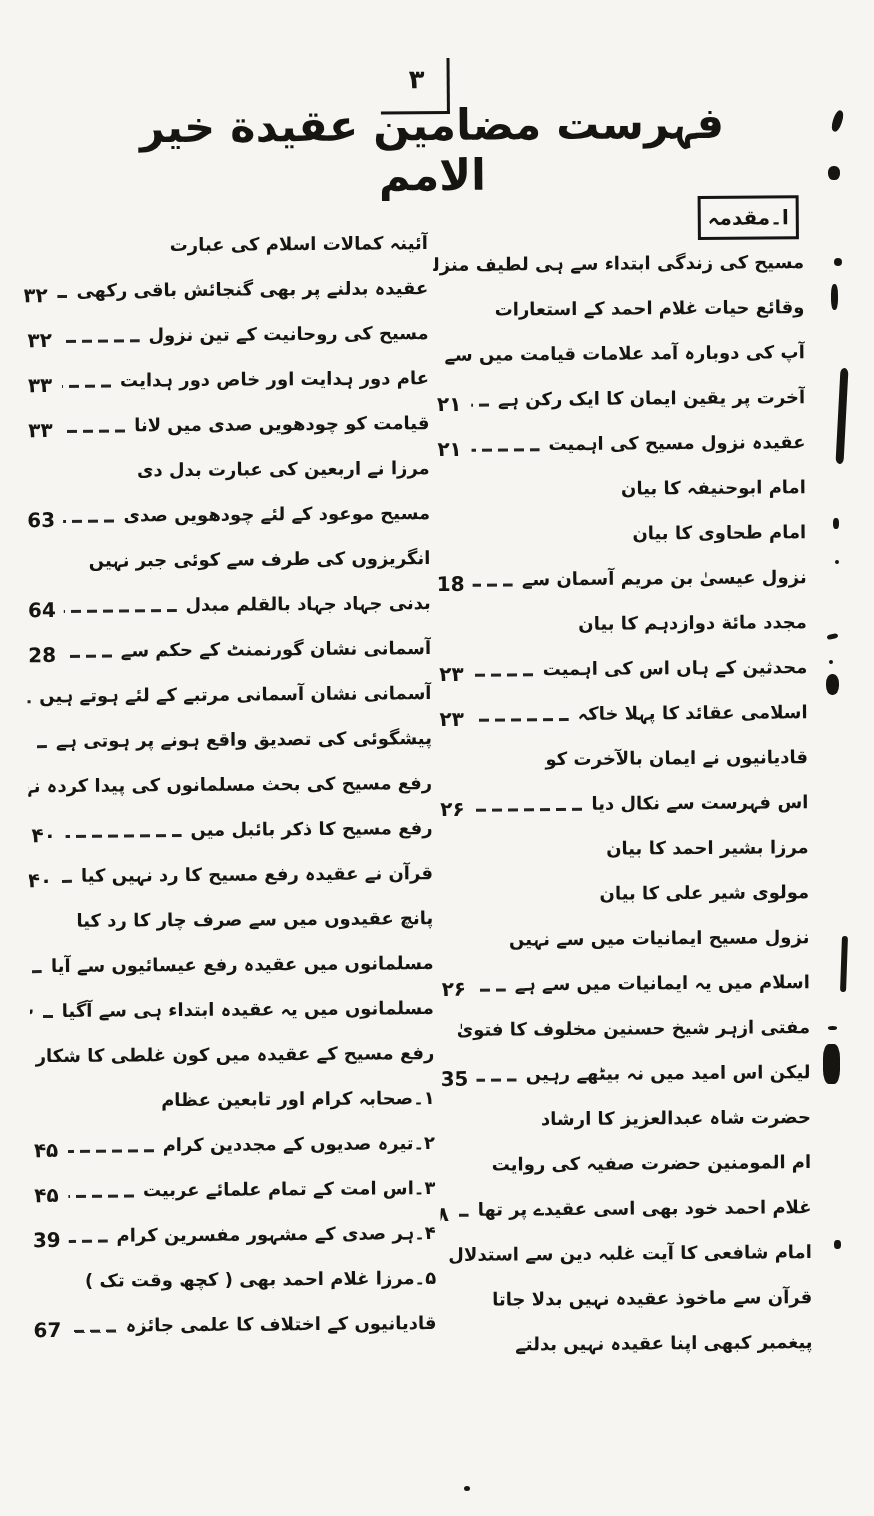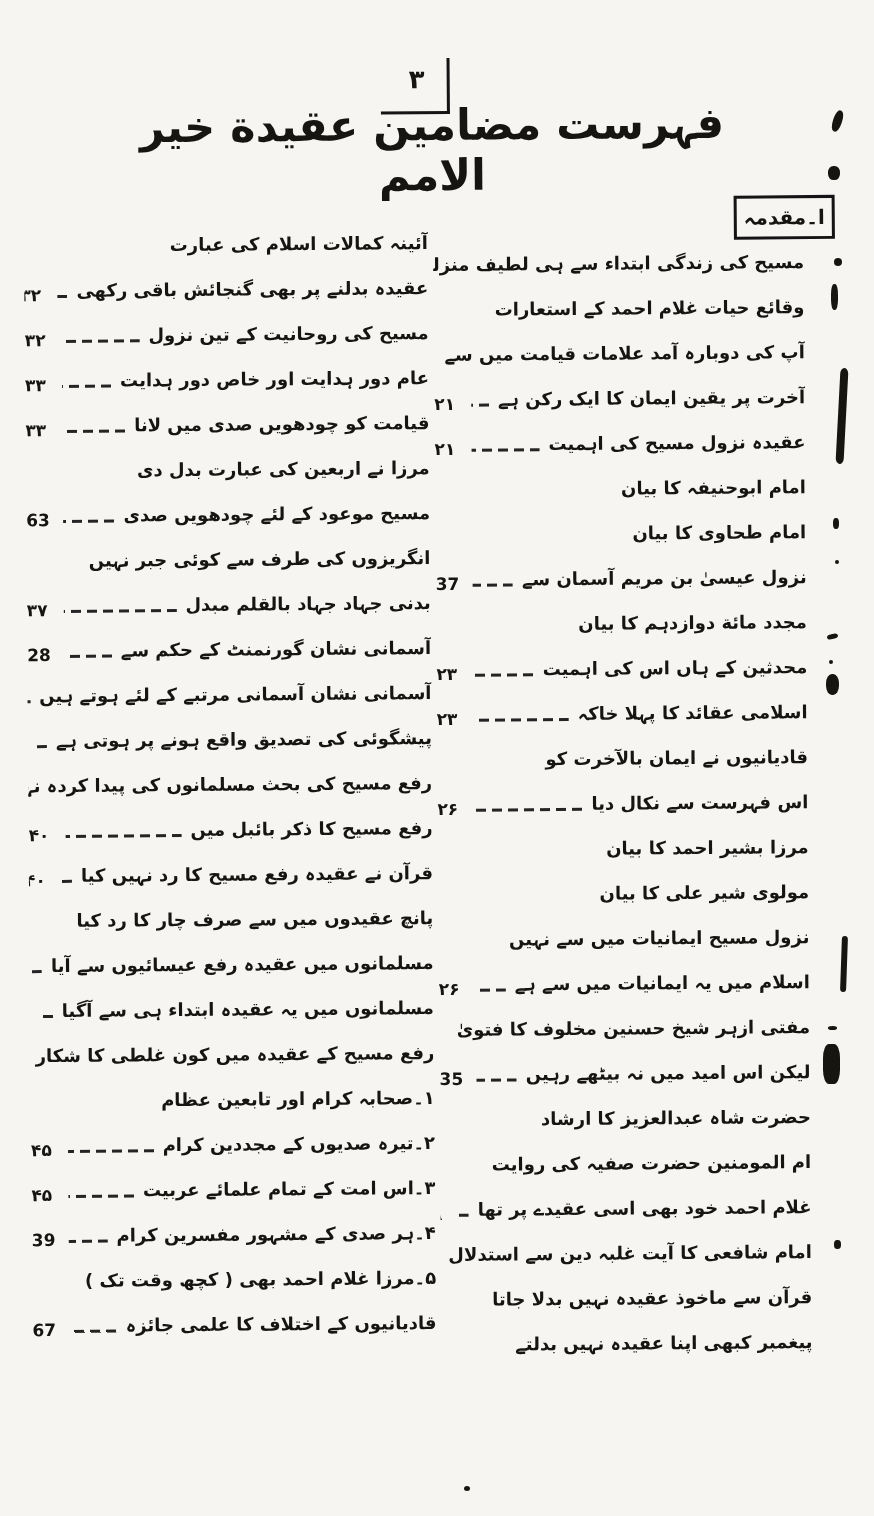--- a/index.html
+++ b/index.html
@@ -27,37 +27,36 @@
     font-size:43px;font-weight:bold;letter-spacing:0;
     font-family:"DejaVu Sans",sans-serif;
   }
   
   .section-box{
     position:absolute;left:702px;top:198px;width:95px;height:38px;
     border:3px solid #141414;
     display:flex;align-items:center;justify-content:center;
     direction:rtl;font-size:20px;font-weight:bold;
     background:#f6f5f2;
-    margin-left:36px;
   }
   
   .col{position:absolute;}
   #col-right{left:437px;top:243px;width:371px;}
   #col-left{left:28px;top:221px;width:404px;}
   .row{
     display:flex;direction:rtl;align-items:center;
     height:45px;overflow:hidden;
     font-size:18px;font-weight:bold;white-space:nowrap;
   }
   .etext{flex:0 1 auto;line-height:1.15;}
   .leader{
     flex:1 1 auto;min-width:10px;height:3px;margin:10px 9px 0 7px;
     background:repeating-linear-gradient(to left,#242424 0 10px,transparent 10px 16px);
   }
-  .pnum{flex:0 0 auto;min-width:30px;text-align:left;font-size:17px;margin-top:6px;}
+  .pnum{flex:0 0 auto;min-width:30px;text-align:center;font-size:20px;margin-top:6px;}
   
   .mark{position:absolute;background:#17150f;border-radius:45%;}
 </style>
 </head>
 <body>
 
 <div class="scan">
 
   <div class="folio-bracket">
     <span class="folio-num">۳</span>
@@ -89,21 +88,21 @@
       </div>
       <div class="row">
         <span class="etext">امام ابوحنیفہ کا بیان</span>
       </div>
       <div class="row">
         <span class="etext">امام طحاوی کا بیان</span>
       </div>
       <div class="row">
         <span class="etext">نزول عیسیٰ بن مریم آسمان سے</span>
         <span class="leader"></span>
-        <span class="pnum">37</span>
+        <span class="pnum">18</span>
       </div>
       <div class="row">
         <span class="etext">مجدد مائة دوازدہم کا بیان</span>
       </div>
       <div class="row">
         <span class="etext">محدثین کے ہاں اس کی اہمیت</span>
         <span class="leader"></span>
         <span class="pnum">۲۳</span>
       </div>
       <div class="row">
@@ -193,21 +192,21 @@
         <span class="etext">مسیح موعود کے لئے چودھویں صدی</span>
         <span class="leader"></span>
         <span class="pnum">63</span>
       </div>
       <div class="row">
         <span class="etext">انگریزوں کی طرف سے کوئی جبر نہیں</span>
       </div>
       <div class="row">
         <span class="etext">بدنی جہاد جہاد بالقلم مبدل</span>
         <span class="leader"></span>
-        <span class="pnum">۳۷</span>
+        <span class="pnum">64</span>
       </div>
       <div class="row">
         <span class="etext">آسمانی نشان گورنمنٹ کے حکم سے</span>
         <span class="leader"></span>
         <span class="pnum">28</span>
       </div>
       <div class="row">
         <span class="etext">آسمانی نشان آسمانی مرتبے کے لئے ہوتے ہیں</span>
         <span class="leader"></span>
       </div>

